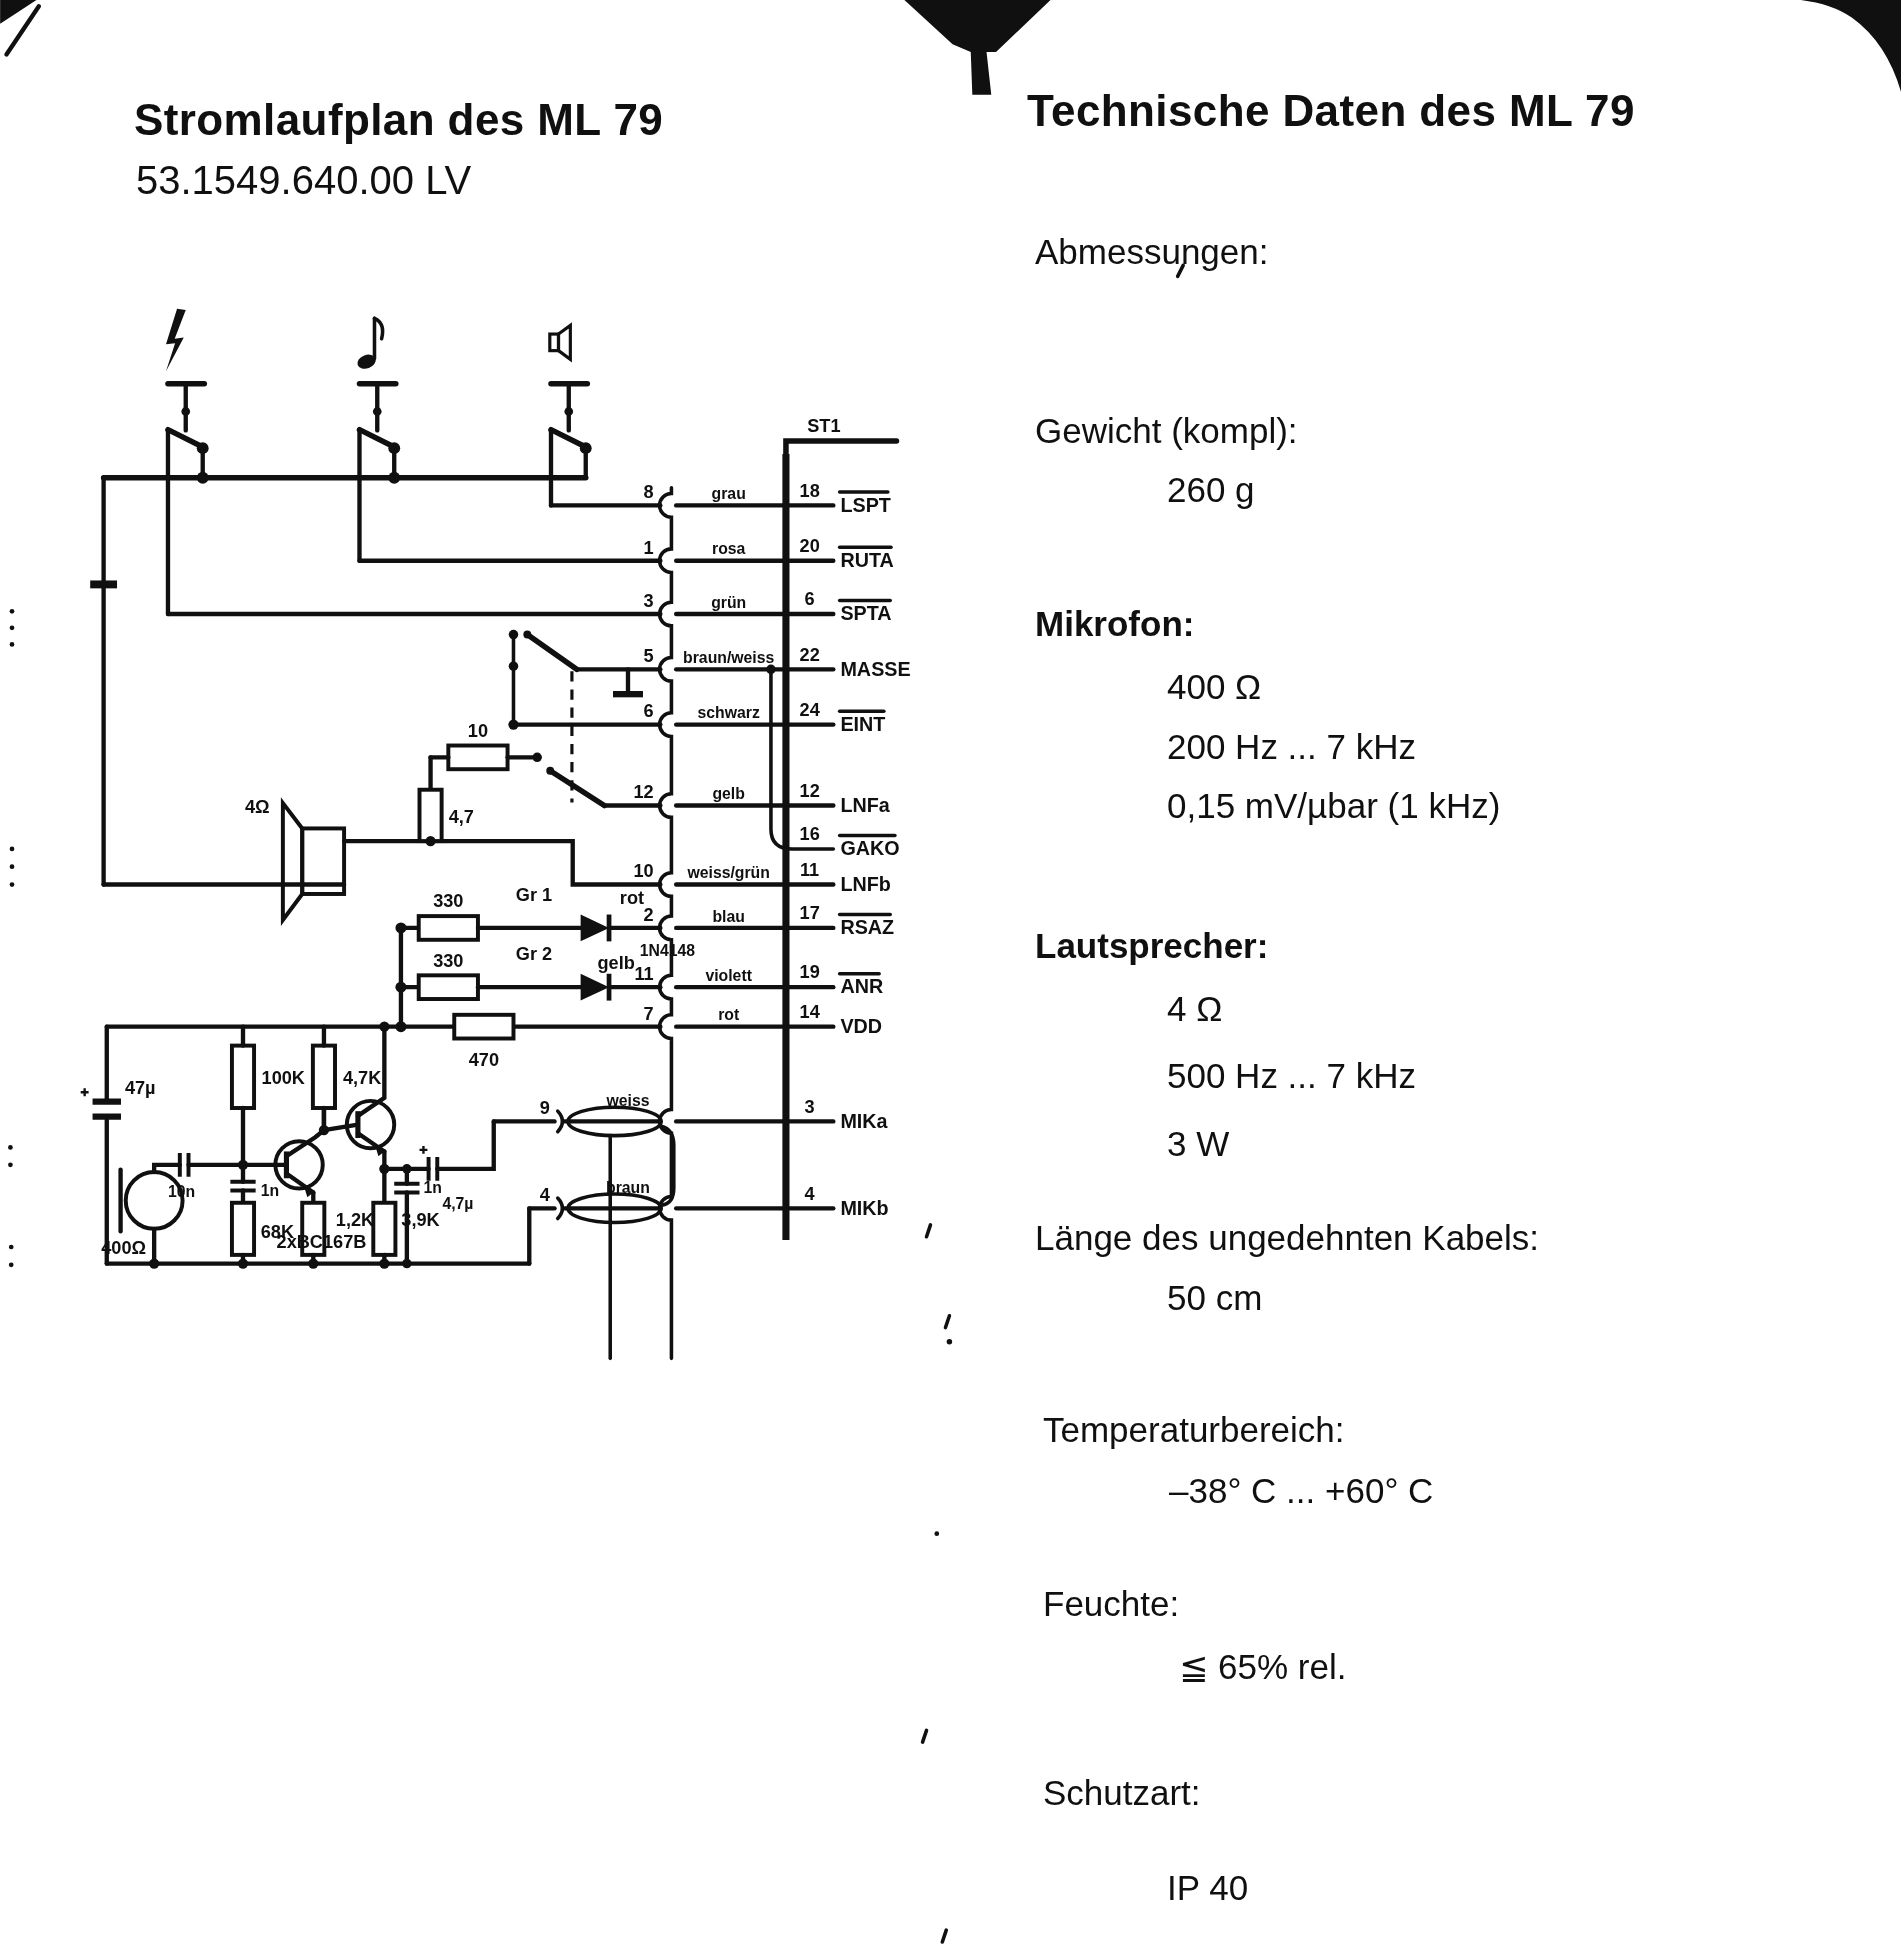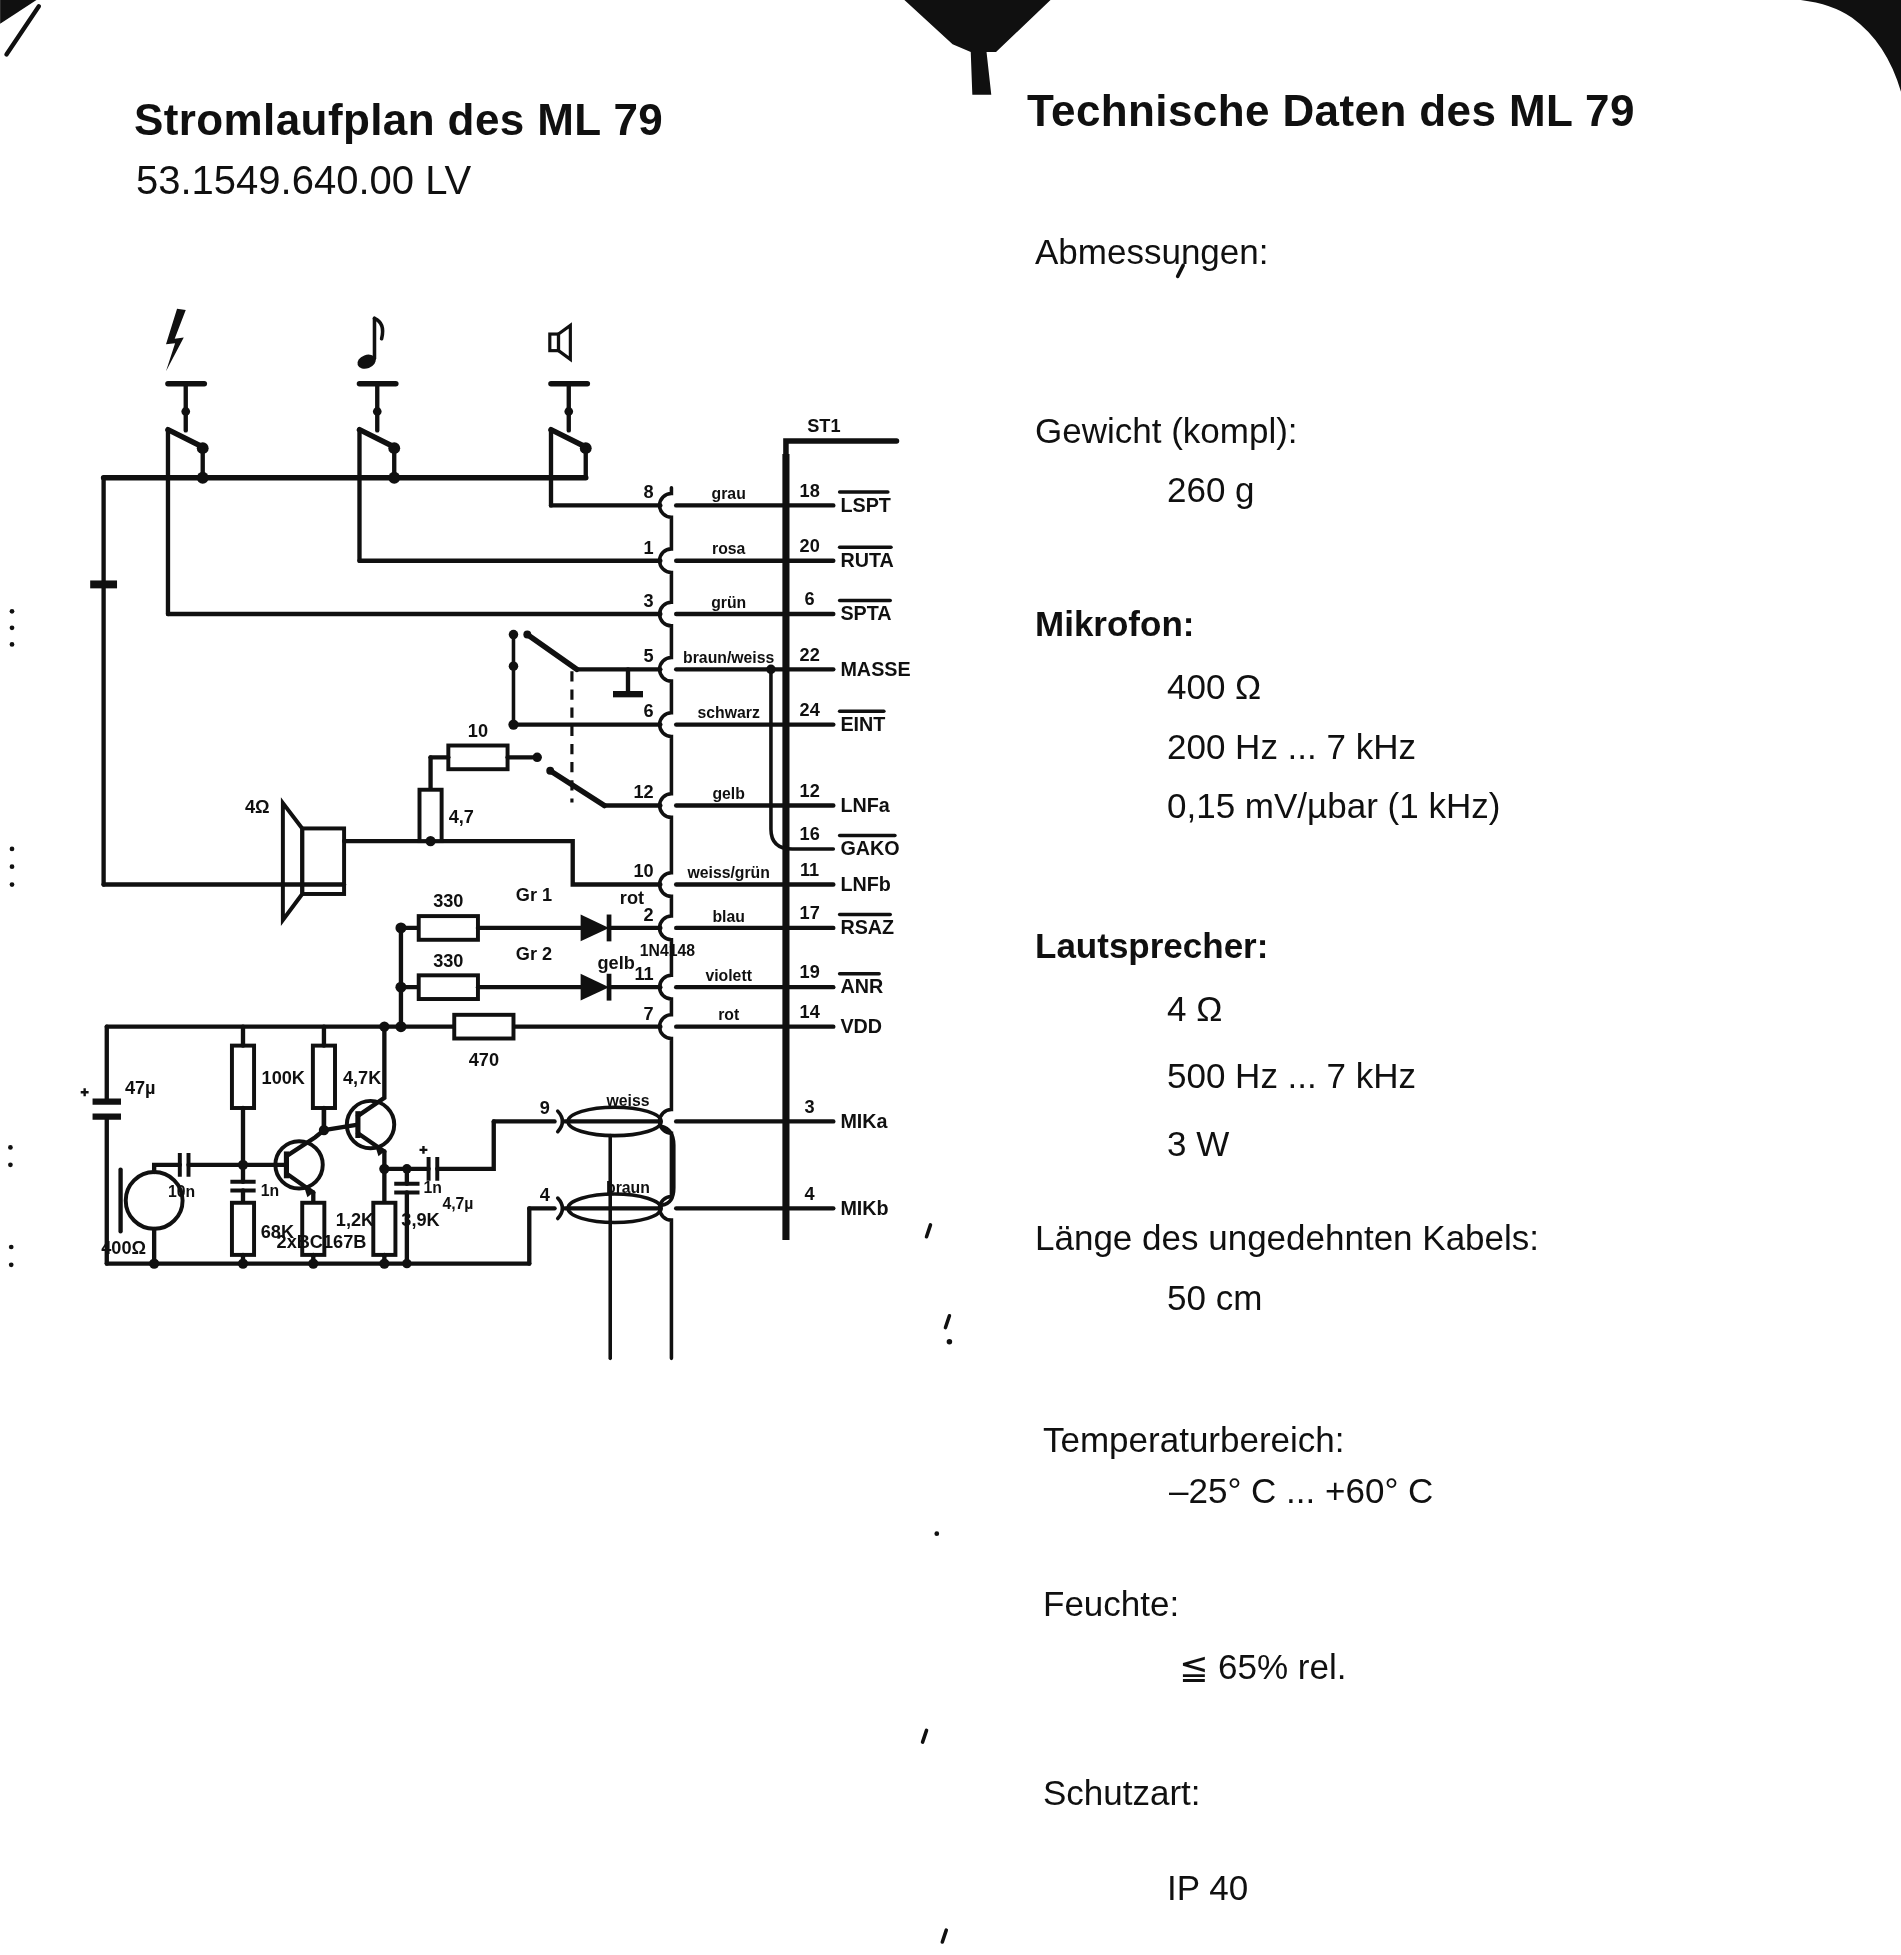--- a/index.html
+++ b/index.html
@@ -390,22 +390,22 @@
   <div class="abs t-value" style="left:1167px;top:786px;">0,15 mV/µbar (1 kHz)</div>
 
   <div class="abs t-label bold" style="left:1035px;top:926px;">Lautsprecher:</div>
   <div class="abs t-value" style="left:1167px;top:989px;">4 Ω</div>
   <div class="abs t-value" style="left:1167px;top:1056px;">500 Hz ... 7 kHz</div>
   <div class="abs t-value" style="left:1167px;top:1124px;">3 W</div>
 
   <div class="abs t-label" style="left:1035px;top:1218px;">Länge des ungedehnten Kabels:</div>
   <div class="abs t-value" style="left:1167px;top:1278px;">50 cm</div>
 
-  <div class="abs t-label" style="left:1043px;top:1410px;margin-top:10px;">Temperaturbereich:</div>
-  <div class="abs t-value" style="left:1169px;top:1471px;">–25° C ... +60° C</div>
+  <div class="abs t-label" style="left:1043px;top:1410px;">Temperaturbereich:</div>
+  <div class="abs t-value" style="left:1169px;top:1471px;">–38° C ... +60° C</div>
 
   <div class="abs t-label" style="left:1043px;top:1584px;">Feuchte:</div>
   <div class="abs t-value" style="left:1167px;top:1647px;margin-left:12px;">≦ 65% rel.</div>
 
   <div class="abs t-label" style="left:1043px;top:1773px;">Schutzart:</div>
   <div class="abs t-value" style="left:1167px;top:1834px;margin-top:34px;">IP 40</div>
 
 </div>
 
 

